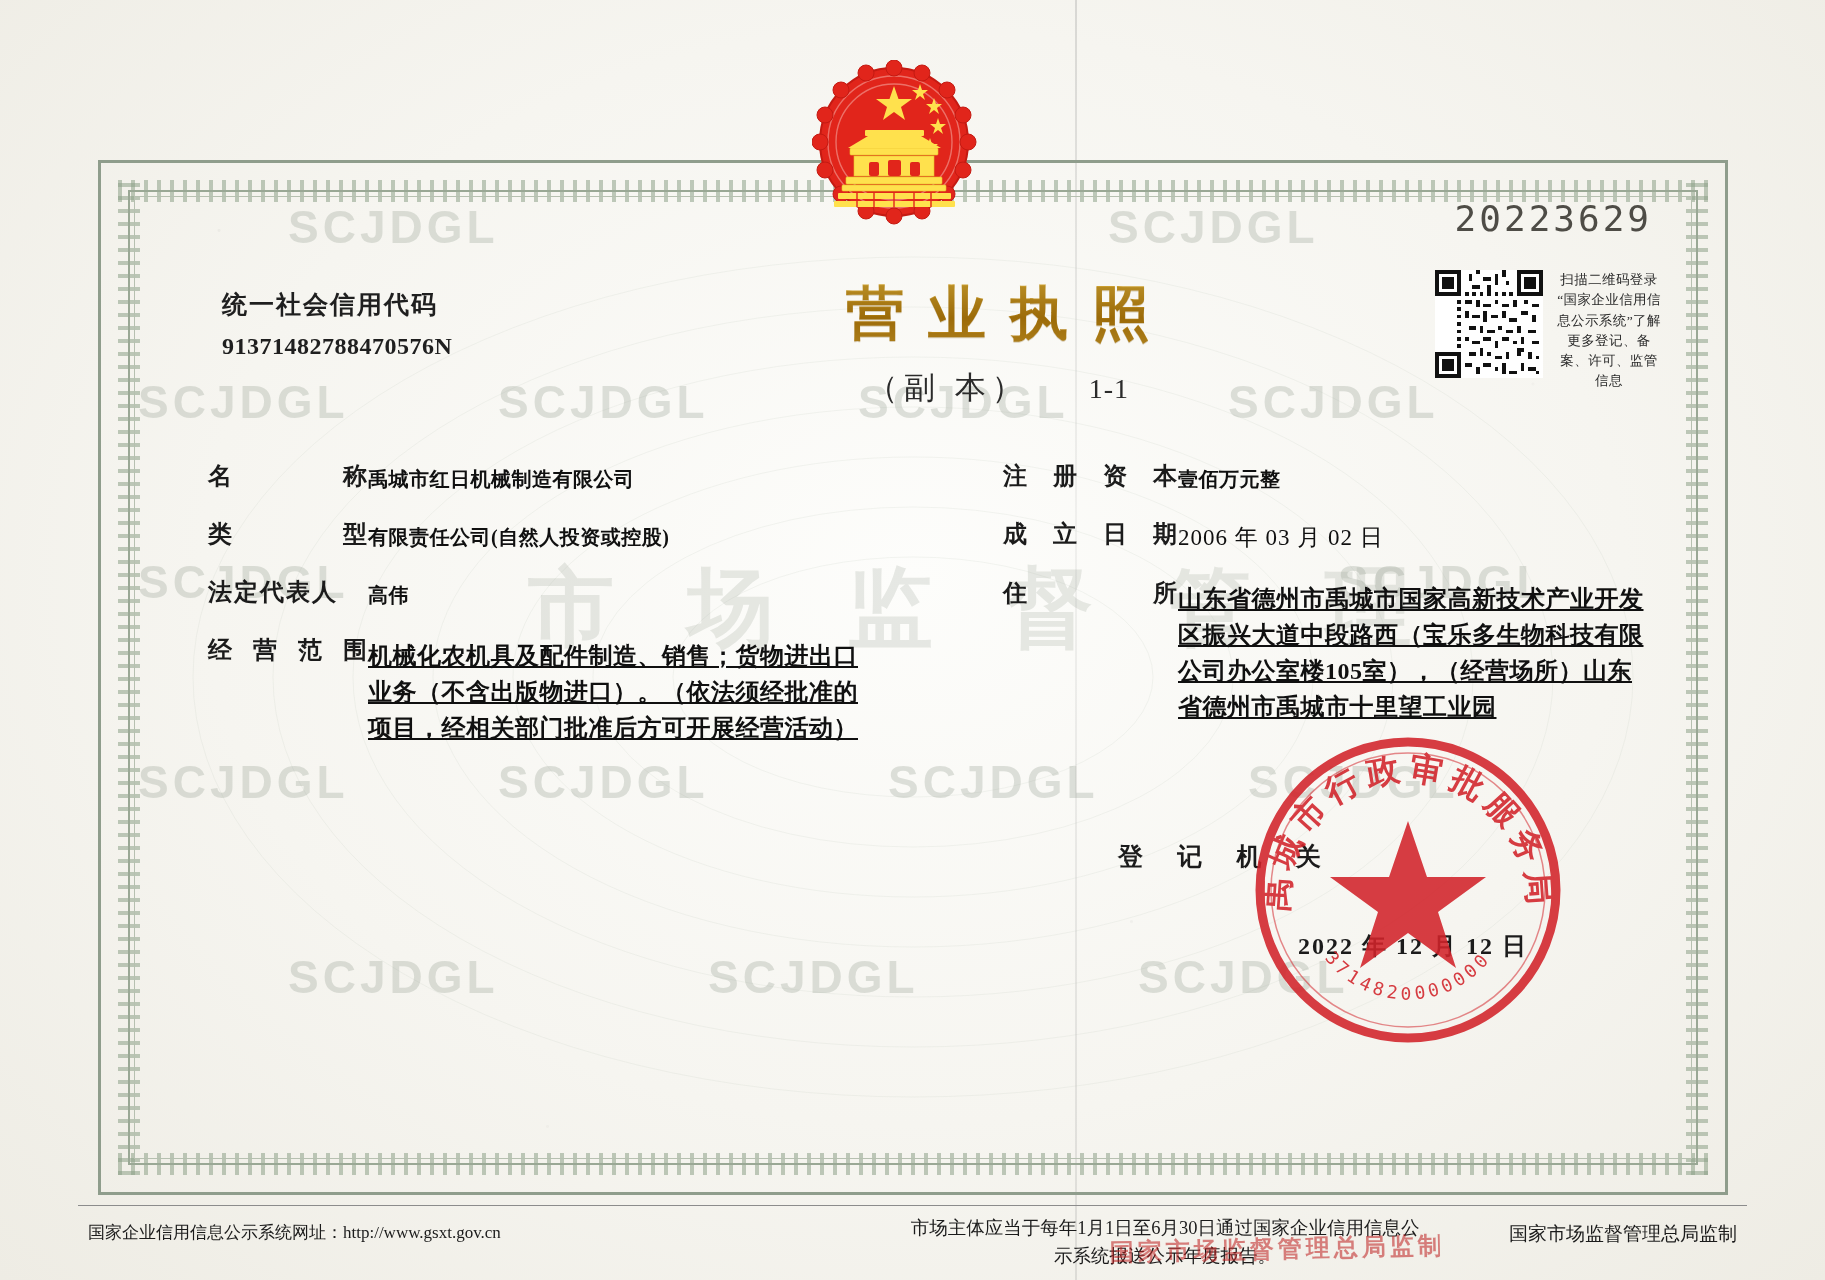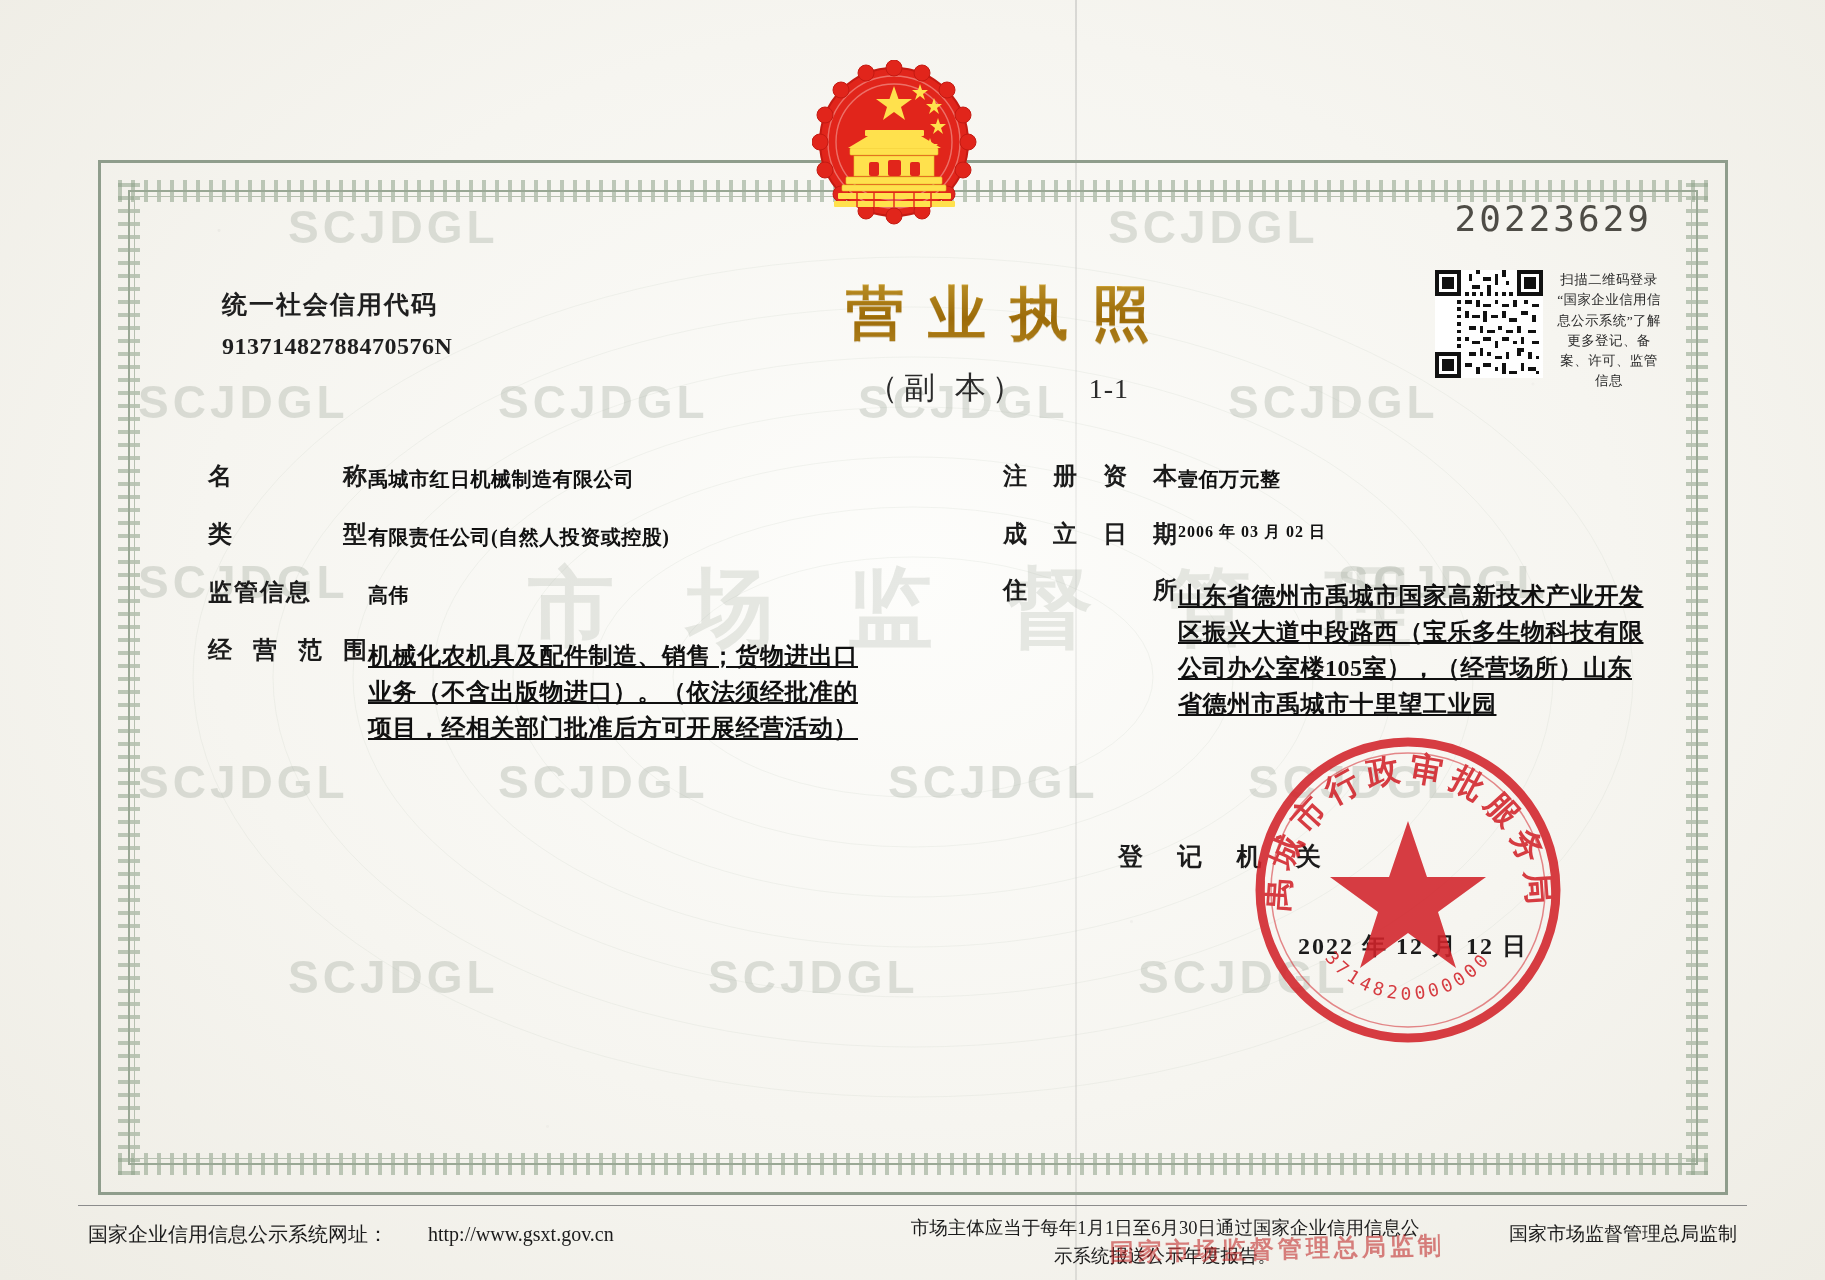--- a/index.html
+++ b/index.html
@@ -241,23 +241,23 @@
     font-size: 20px;
     line-height: 1.5;
     color: #101010;
     font-weight: 600;
     letter-spacing: .5px;
     padding-top: 4px;
   }
   .field-value.small { font-size: 24px; text-decoration: underline; }
 
   .date-value {
-    font-size: 16px;
+    font-size: 23px;
     color: #101010;
-    font-weight: 700;
+    font-weight: 400;
     padding-top: 4px;
     letter-spacing: 1px;
   }
 
   
   #registry-label {
     position: absolute;
     left: 1020px;
     top: 680px;
     font-size: 25px;
@@ -298,24 +298,23 @@
     z-index: 4;
   }
   #footer .rule {
     position: absolute;
     left: 78px; right: 78px; top: 0;
     border-top: 1px solid #8c8c8c;
   }
   #footer-left {
     position: absolute;
     left: 88px; top: 16px;
-    font-size: 20px;
+    font-size: 17px;
     color: #1b1b1b;
     display: flex;
-    gap: 40px;
     align-items: baseline;
   }
   #footer-url { font-family: "Liberation Serif", serif; }
   #footer-center {
     position: absolute;
     left: 905px; top: 10px;
     width: 520px;
     font-size: 18.5px;
     line-height: 1.5;
     color: #1b1b1b;
@@ -509,21 +508,21 @@
         <div class="field-value">禹城市红日机械制造有限公司</div>
       </div>
       <div class="field-row">
         <div class="field-label lbl-w-left">
             <span>类</span>
             <span>型</span>
           </div>
         <div class="field-value">有限责任公司(自然人投资或控股)</div>
       </div>
       <div class="field-row">
-        <div class="field-label lbl-w-left" style="letter-spacing:2px;display:block">监管信息</div>
+        <div class="field-label lbl-w-left" style="letter-spacing:2px;display:block">法定代表人</div>
         <div class="field-value">高伟</div>
       </div>
       <div class="field-row">
         <div class="field-label lbl-w-left" style="display:flex;justify-content:space-between">
             <span>经</span>
             <span>营</span>
             <span>范</span>
             <span>围</span>
           </div>
         <div class="field-value small" style="width:500px">机械化农机具及配件制造、销售；货物进出口业务（不含出版物进口）。（依法须经批准的项目，经相关部门批准后方可开展经营活动）</div>

